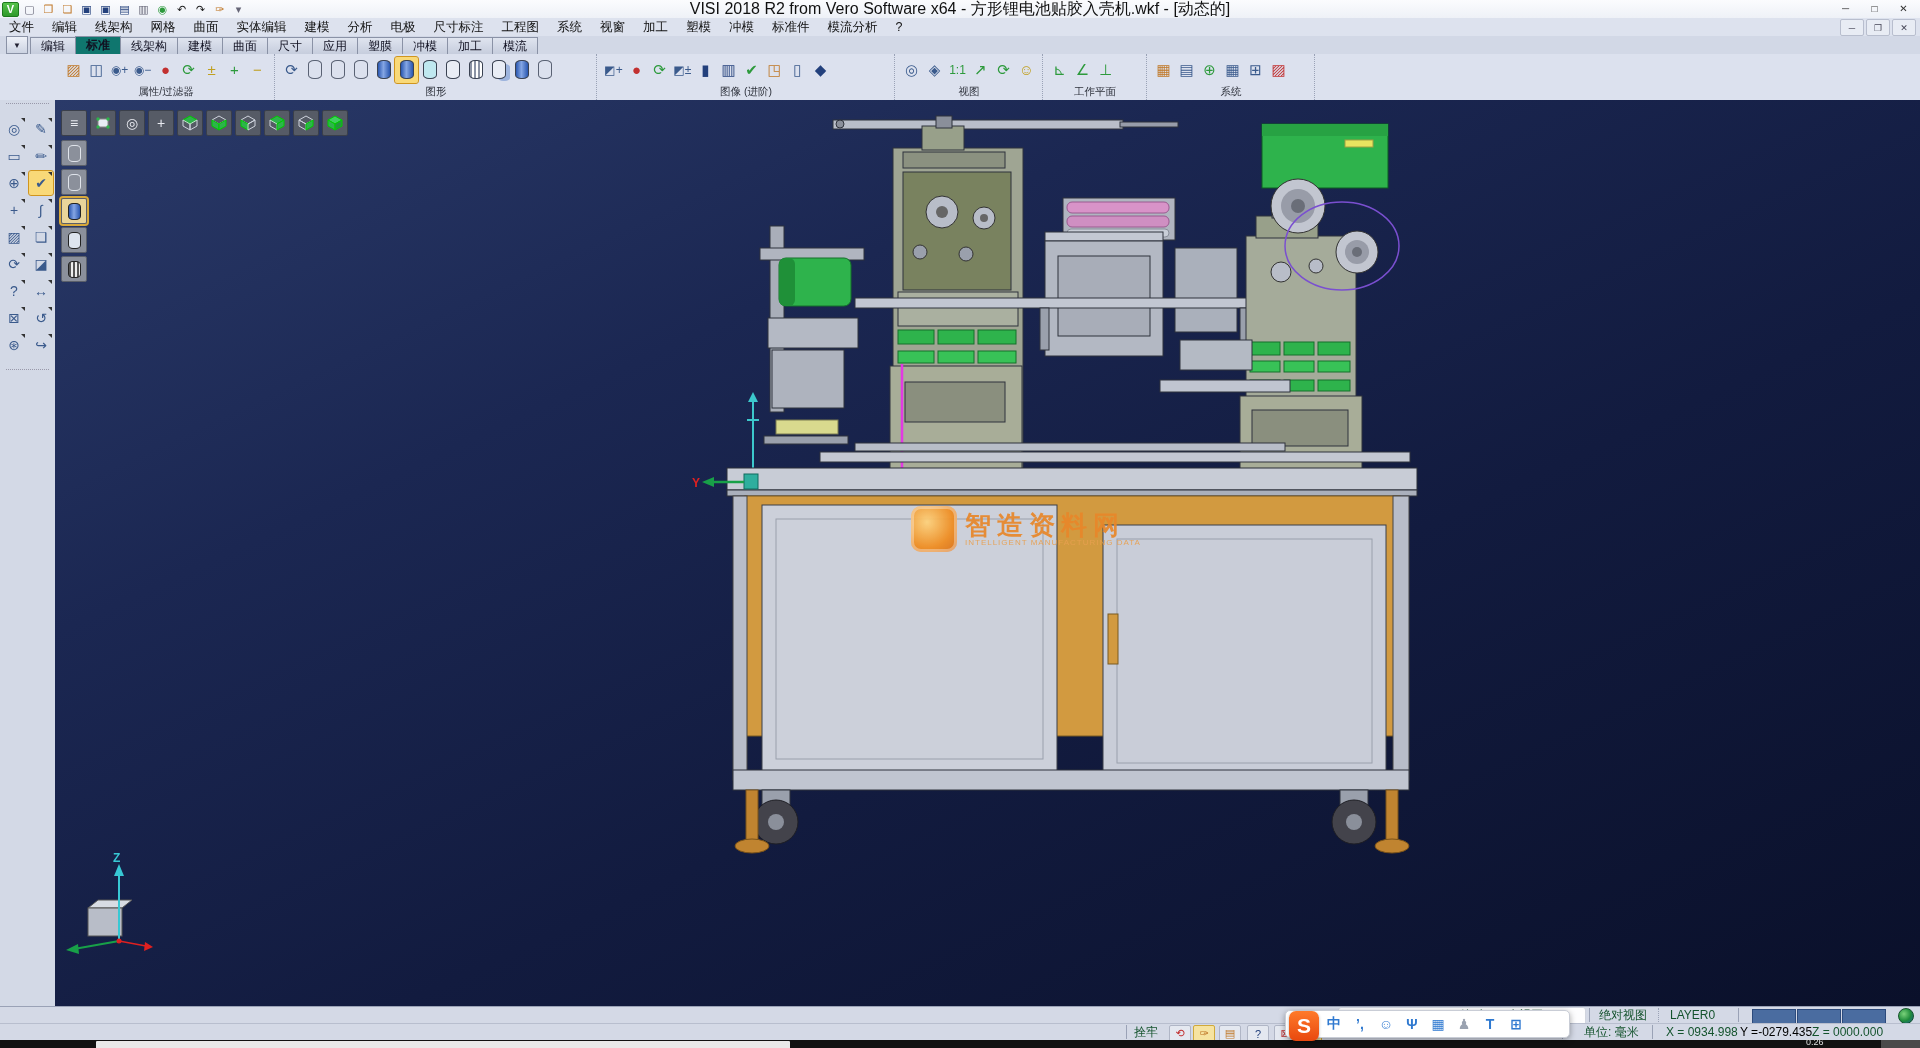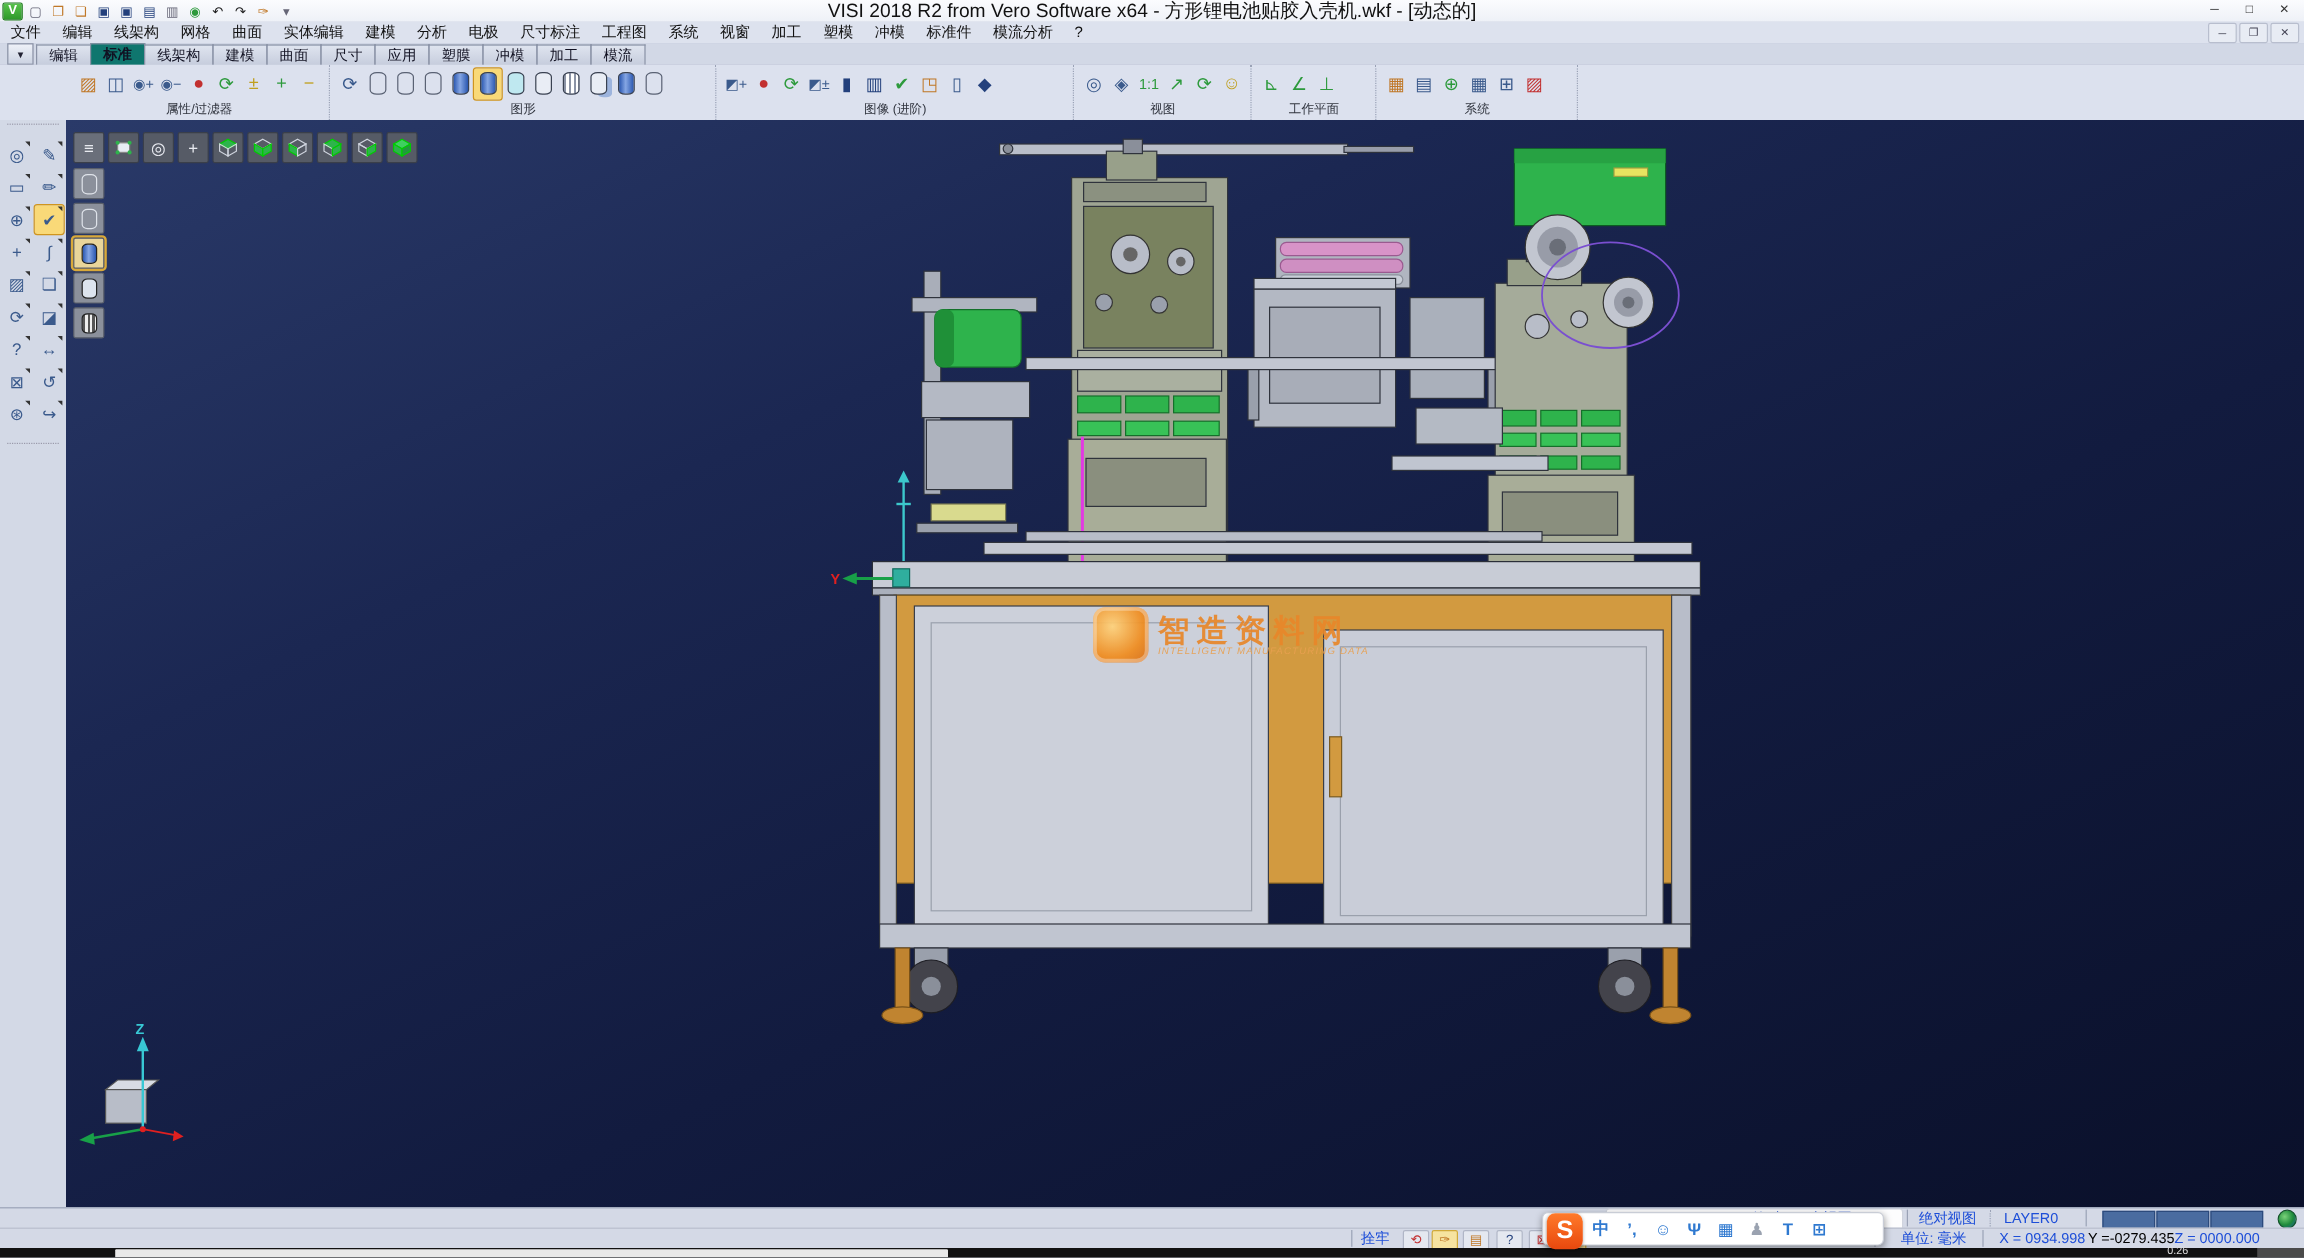--- a/index.html
+++ b/index.html
@@ -56,25 +56,25 @@
   .sbtn.sel2{background:#e9d59a;outline:2px solid #d9a93a;}
   .scyl{width:11px;height:15px;border:1px solid #222;border-radius:5px/4px;background:transparent;}
   .scyl.w2{border-color:#dfe3ea;}
   .scyl.b{background:linear-gradient(90deg,#2a57b0,#85a6e4 45%,#2a57b0);}
   .scyl.p{background:#dde4ee;}
   .scyl.h{background:repeating-linear-gradient(90deg,#555 0 2px,#eee 2px 4px);}
   .machsvg{position:absolute;left:0;top:0;}
   .watermark{position:absolute;left:828px;top:406px;display:flex;align-items:center;gap:8px;opacity:.92;margin-left:28px;}
   .wm-logo{width:46px;height:46px;border-radius:10px;background:radial-gradient(circle at 35% 35%,#ffd27a,#f08c1e 60%,#d86a10);box-shadow:inset 0 0 0 3px rgba(255,255,255,.35);}
   .wm-title{font-size:26px;font-weight:bold;letter-spacing:6px;color:#e8872a;line-height:26px;}
-  .wm-sub{font-size:8px;letter-spacing:1px;color:#e8a050;font-style:italic;}
+  .wm-sub{font-size:8px;letter-spacing:1px;color:#e8a050;}
   
   .statusA{position:absolute;left:0;top:1006px;width:1920px;height:17px;background:#d4d9e6;border-top:1px solid #9aa2b6;font-size:12px;}
   .statusB{position:absolute;left:0;top:1023px;width:1920px;height:17px;background:#d4d9e6;border-top:1px solid #b8bece;font-size:12px;}
-  .sA-item{position:absolute;top:1px;height:15px;line-height:15px;color:#1d4ed8;}
+  .sA-item{position:absolute;top:1px;height:15px;line-height:15px;color:#14532d;}
   .vsep{position:absolute;top:1px;height:14px;border-left:1px solid #9aa2b6;}
   .bluebox{position:absolute;top:2px;width:42px;height:13px;background:#4a6ca0;border:1px solid #2c4a7c;}
   .globe{position:absolute;top:1px;width:14px;height:14px;border-radius:50%;background:radial-gradient(circle at 35% 35%,#7ad27a,#1e8a3a 55%,#1a5aa0);border:1px solid #14532a;}
   .viewchip{position:absolute;left:1338px;top:0;width:246px;height:17px;background:#fdfdfe;border:1px solid #d0d4de;border-radius:3px 3px 0 0;}
   .stbtn{position:absolute;top:1px;width:20px;height:15px;display:inline-flex;align-items:center;justify-content:center;font-size:11px;border:1px solid #b0b6c6;background:#e4e8f0;border-radius:2px;}
   .stbtn.hl{background:#f6e3a0;border-color:#d0a93a;}
   .coordY{color:#000000;}
   
   .ime{position:absolute;left:1285px;top:1010px;width:283px;height:26px;background:#fff;border:1px solid #c9cdd6;border-radius:5px;box-shadow:0 2px 6px rgba(0,0,0,.35);display:flex;align-items:center;z-index:9;}
   .ime-logo{width:30px;height:30px;margin:4px 2px 0 3px;border-radius:7px;background:linear-gradient(#ff7a2a,#e8480e);color:#fff;font-weight:bold;font-size:21px;display:inline-flex;align-items:center;justify-content:center;box-shadow:0 1px 3px rgba(0,0,0,.3);}

